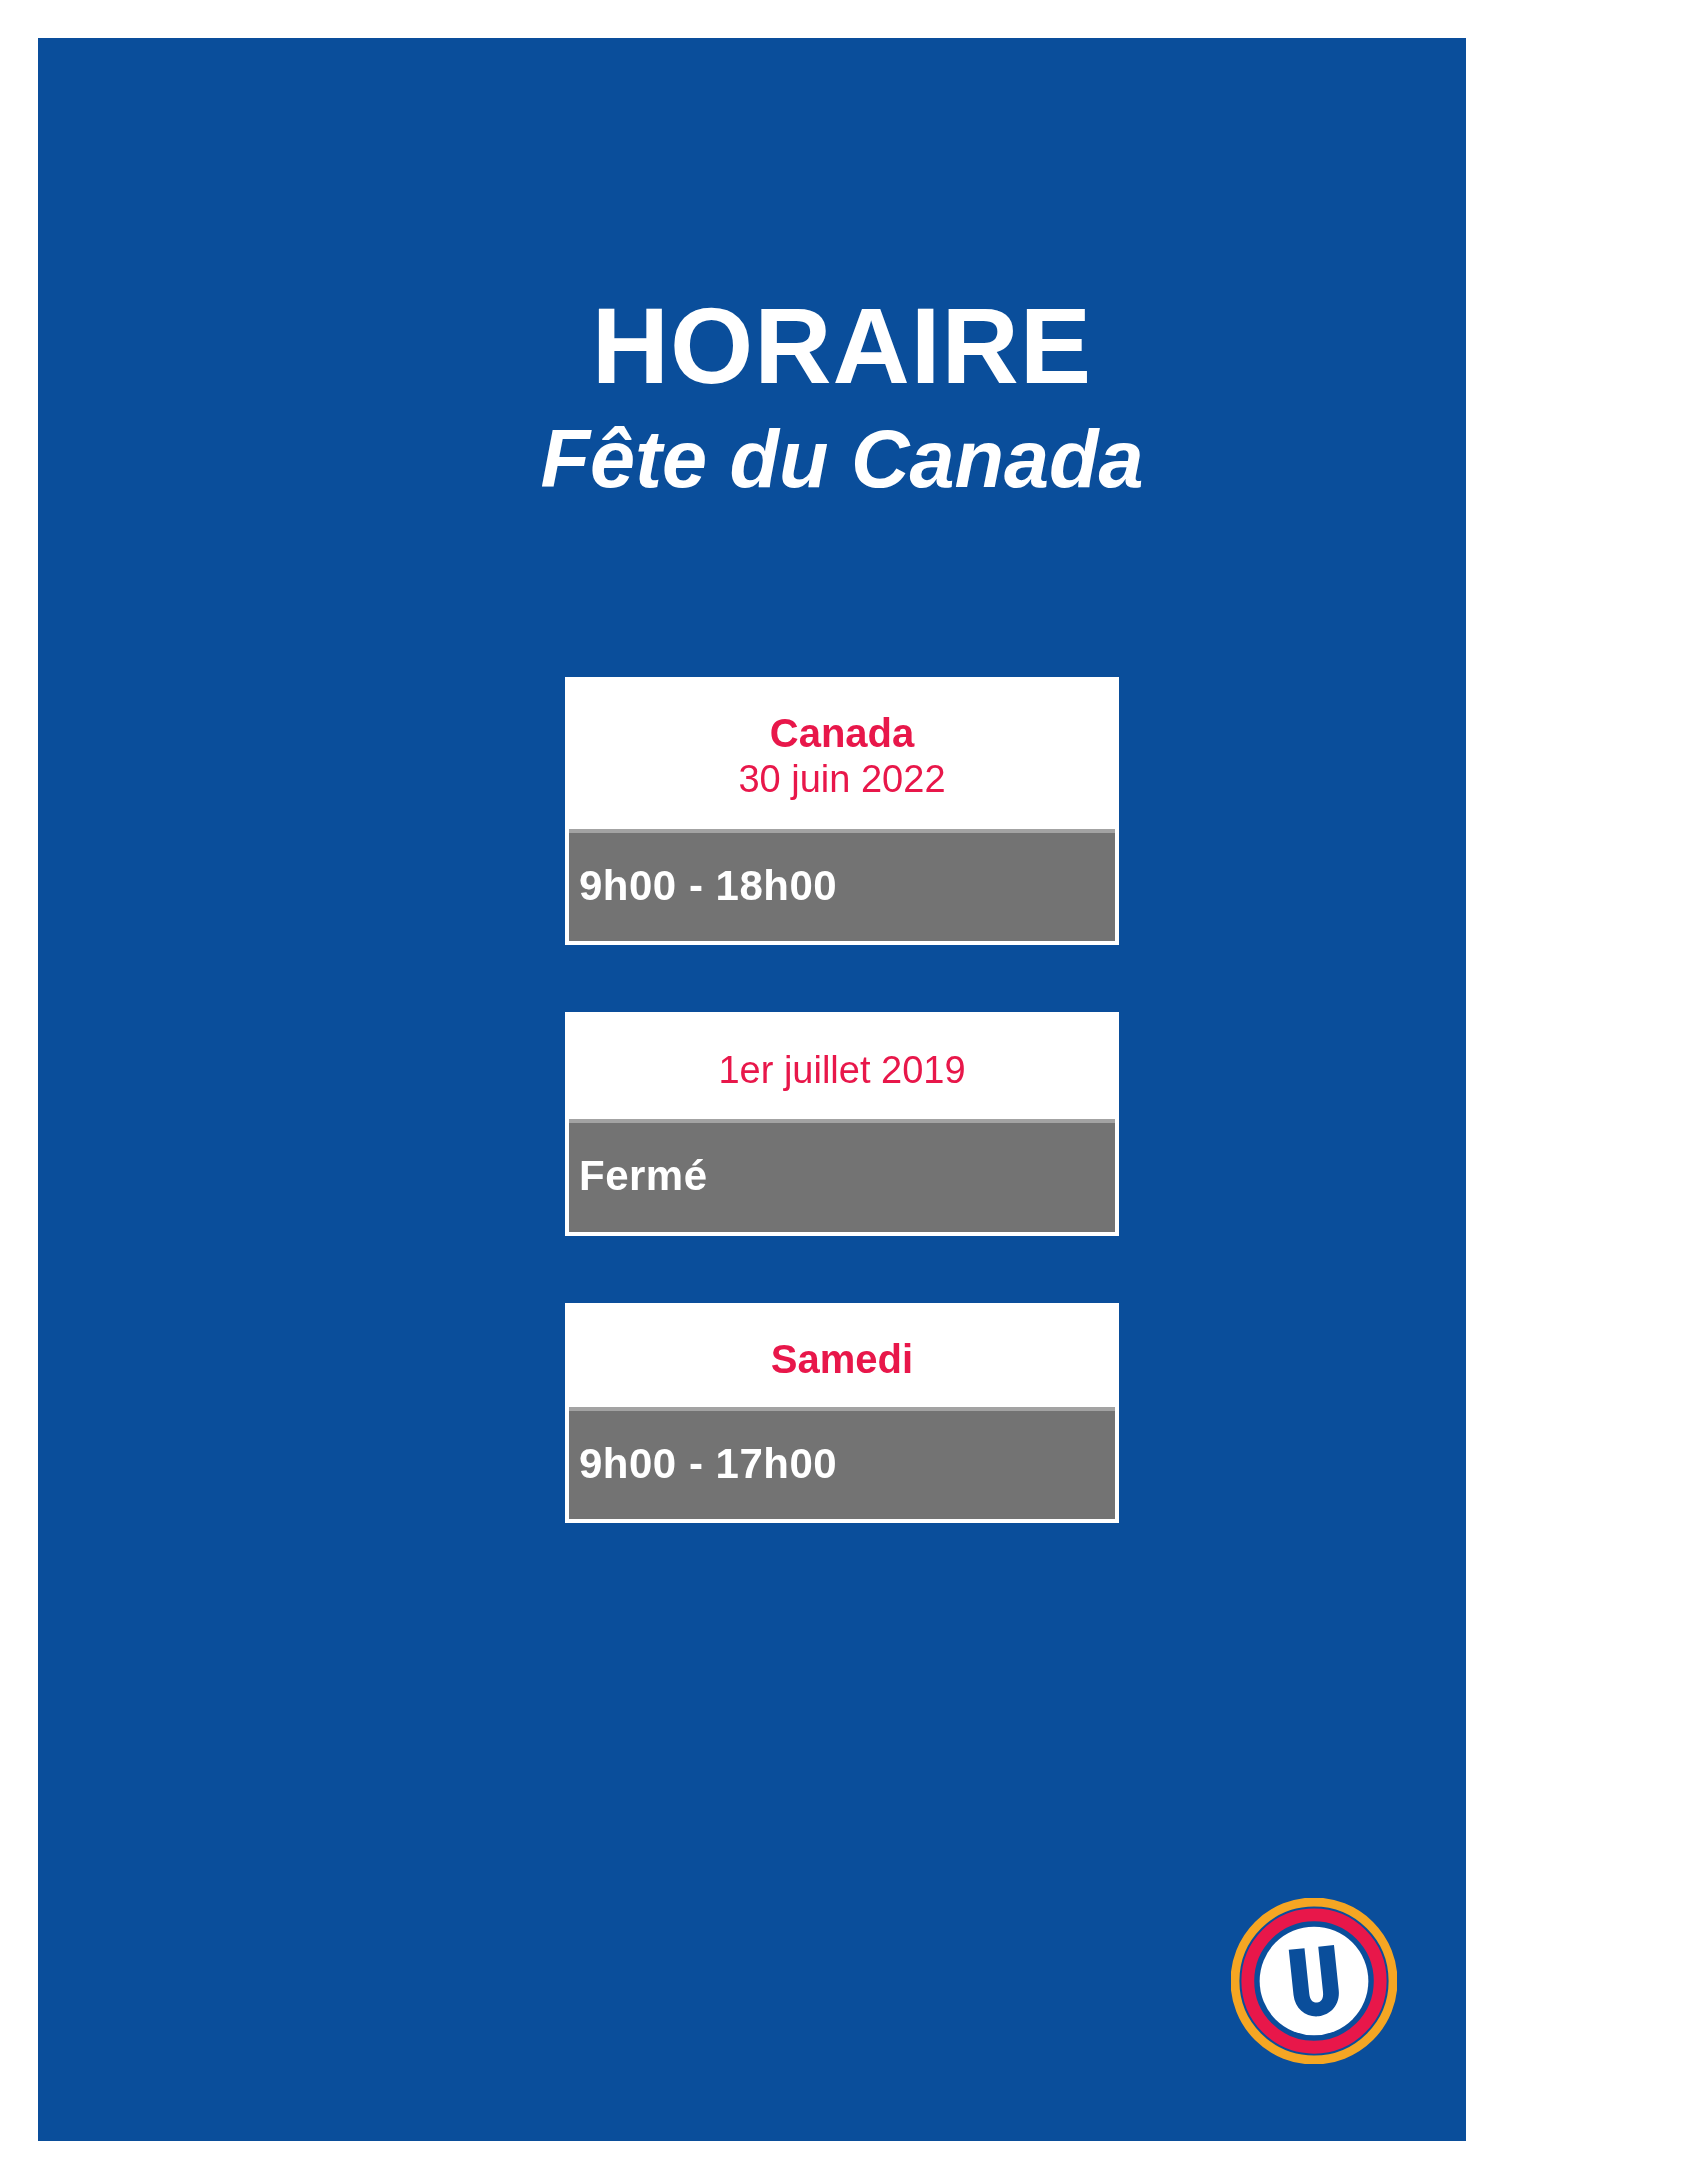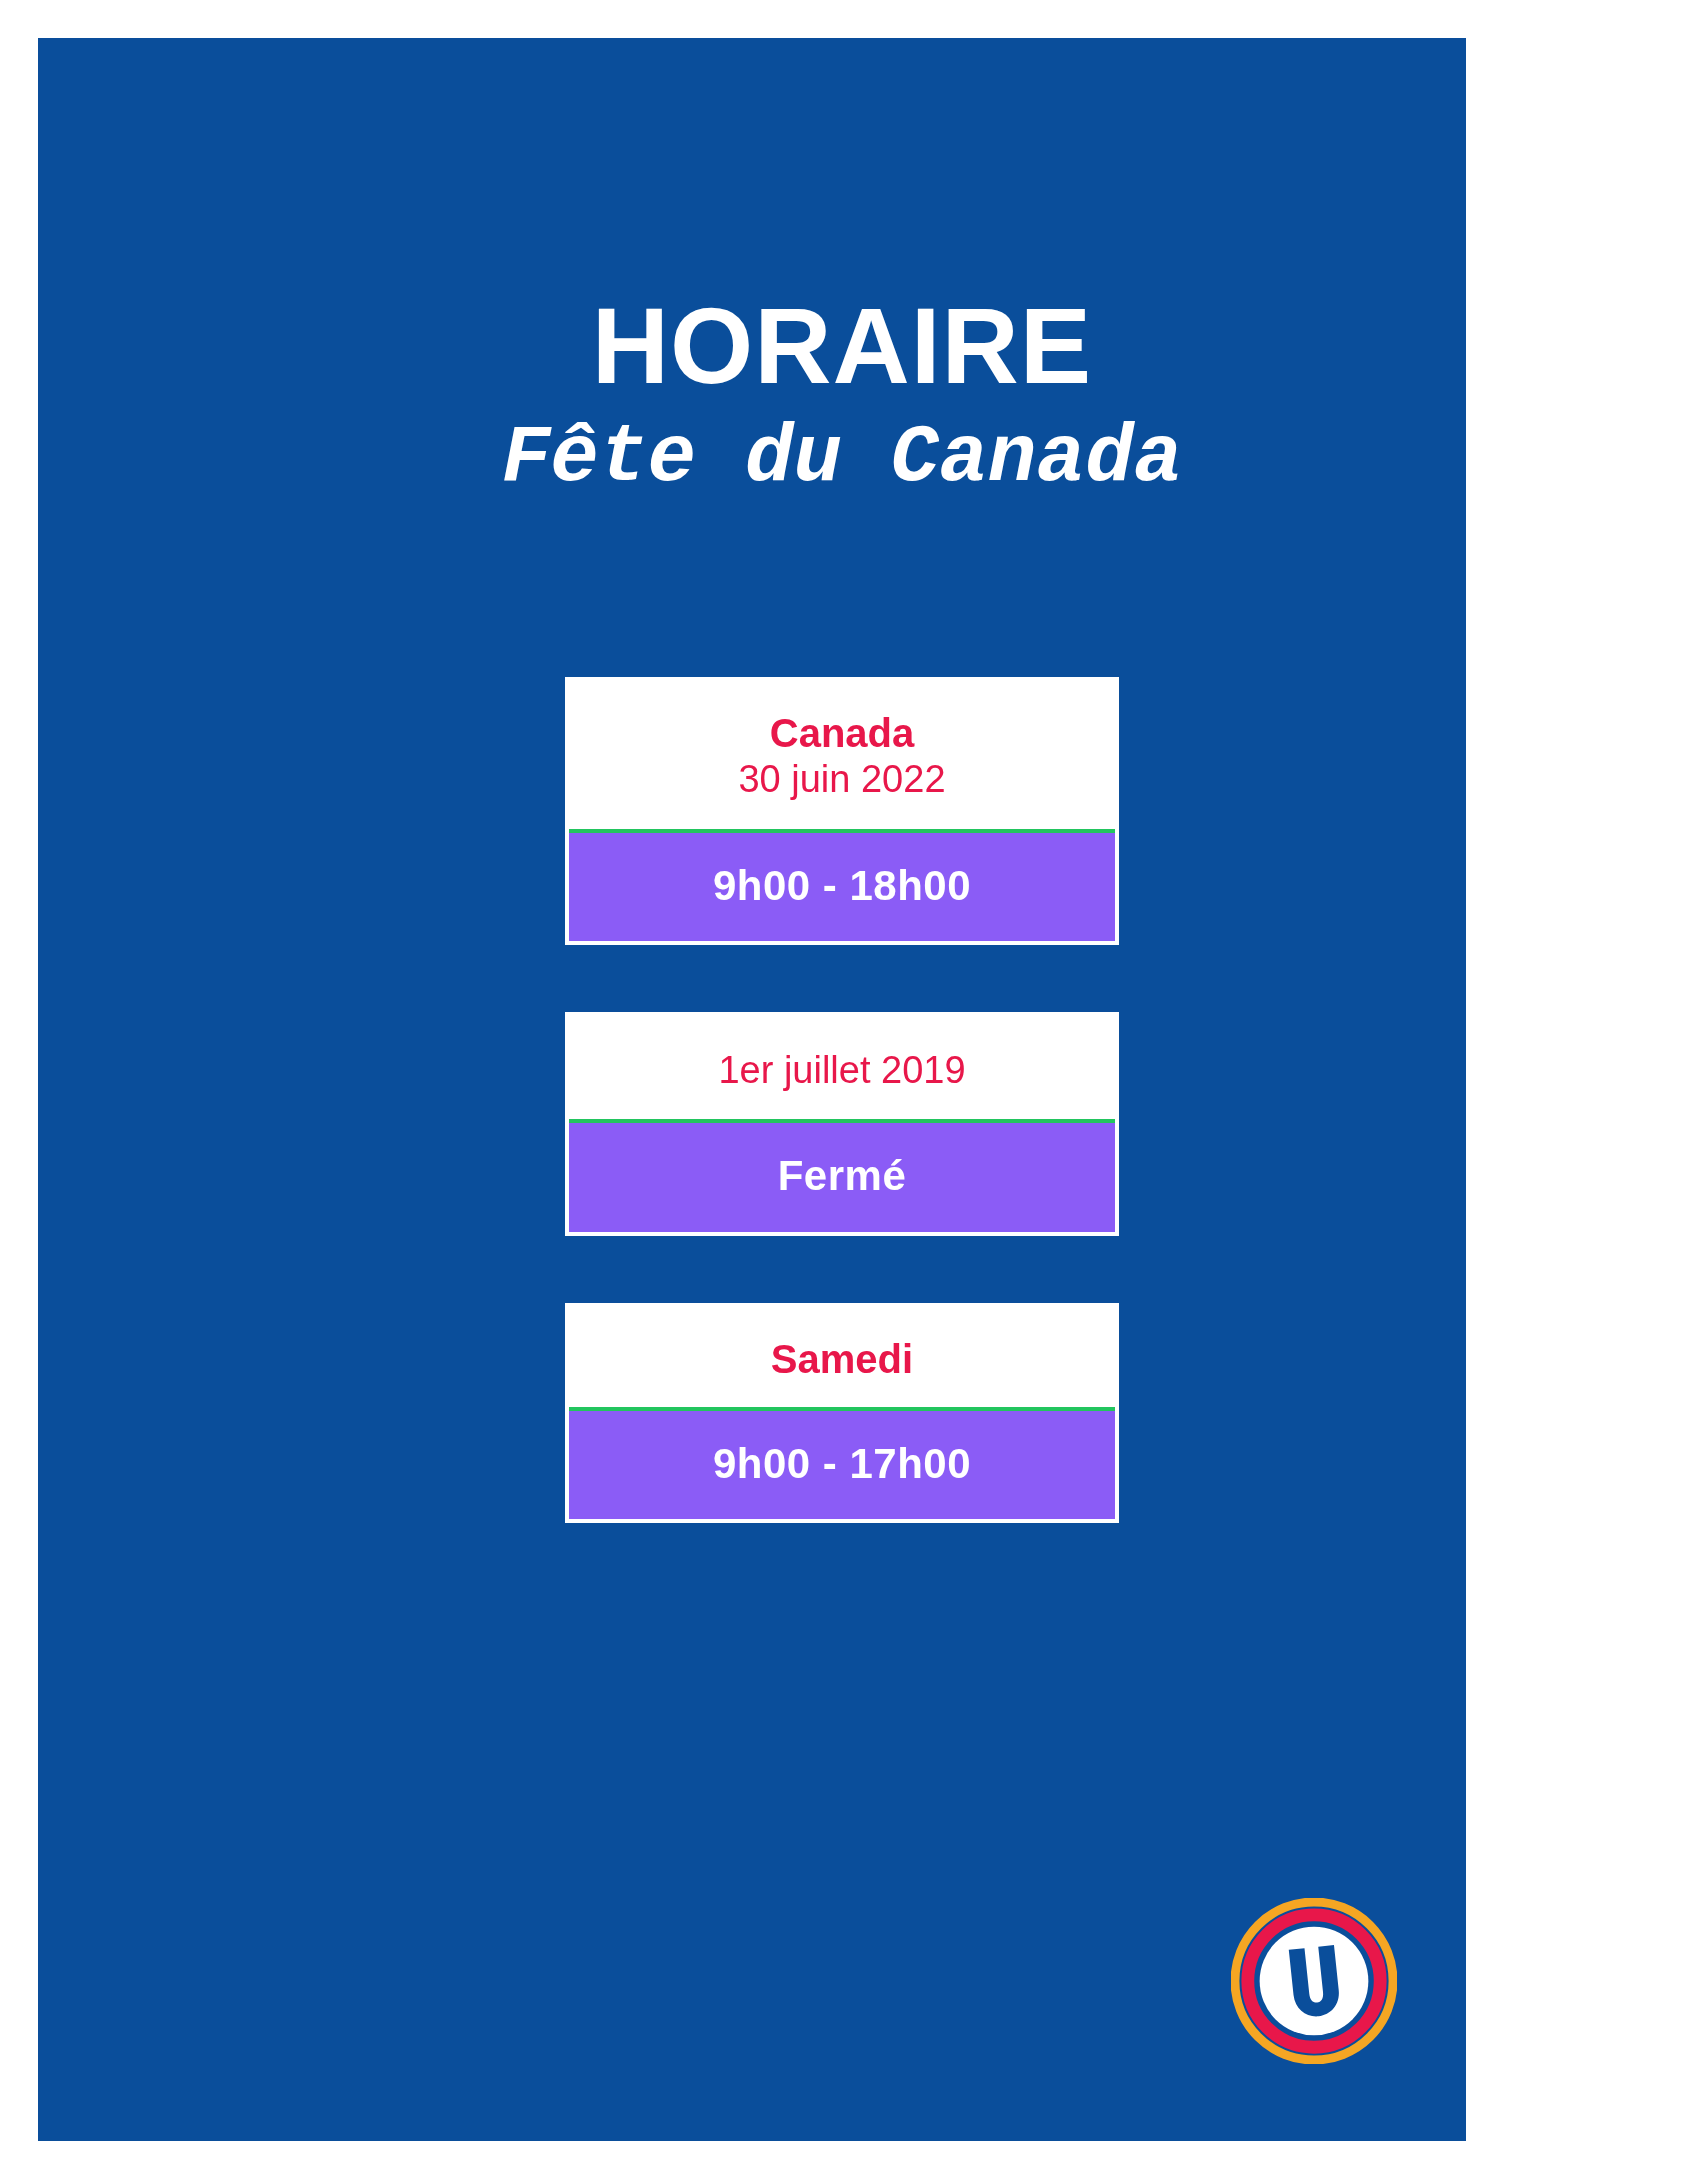--- a/index.html
+++ b/index.html
@@ -42,21 +42,20 @@
     margin: 0;
   }
 
   .subtitle {
     font-size: 81px;
     font-weight: 700;
     font-style: italic;
     color: #ffffff;
     line-height: 1.12;
     margin: 14px 0 0 0;
-    font-family: Liberation Mono, monospace;
   }
 
   .cards {
     position: absolute;
     top: 639px;
     left: 0;
     width: 1608px;
   }
 
   .card {
@@ -82,24 +81,24 @@
 
   .card-date {
     font-size: 38px;
     font-weight: 400;
     color: #E8174A;
     line-height: 1.2;
     margin-top: 2px;
   }
 
   .card-bottom {
-    background: #8b5cf6;
-    border-top: 4px solid #22c55e;
+    background: #737373;
+    border-top: 4px solid #a3a3a3;
     padding: 30px 10px 32px 10px;
-    text-align: center;
+    text-align: left;
   }
 
   .card-hours {
     font-size: 42px;
     font-weight: 700;
     color: #ffffff;
     line-height: 1.1;
     letter-spacing: 0.5px;
   }
 

